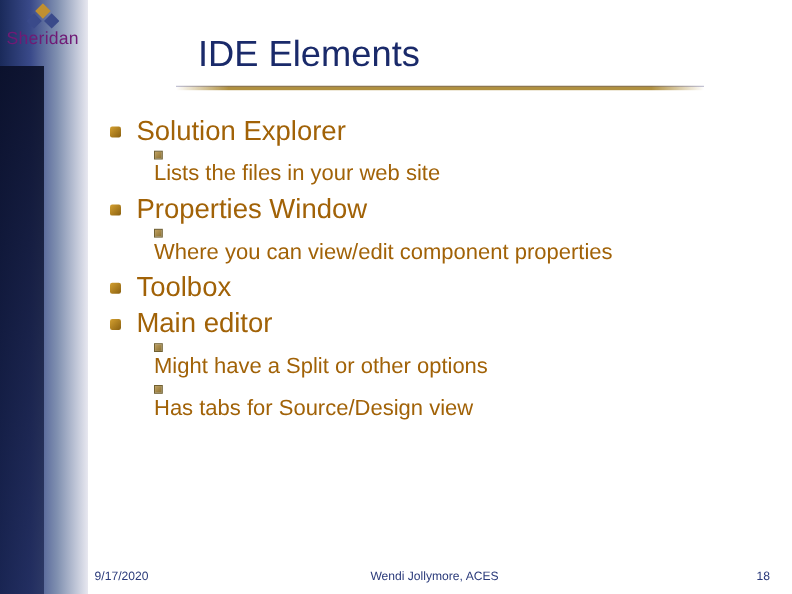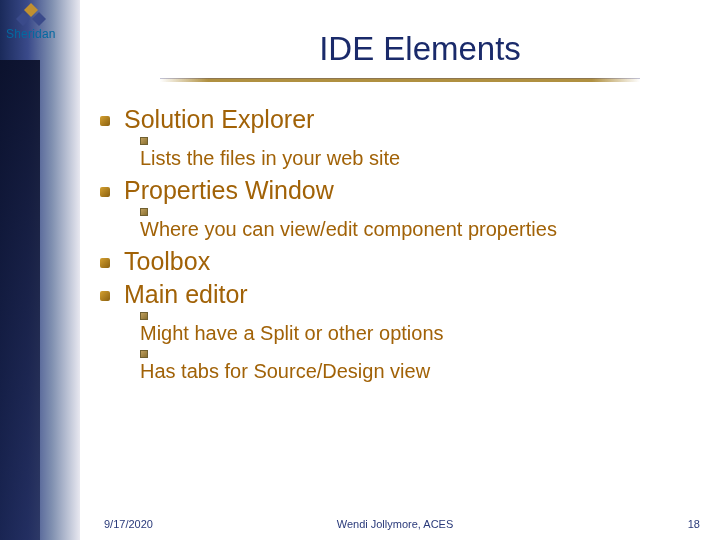--- a/index.html
+++ b/index.html
@@ -34,33 +34,33 @@
     display: flex;
     flex-direction: column;
     align-items: center;
   }
   .logo-icon {
     width: 30px;
     height: 26px;
     position: relative;
   }
   .logo-text {
-    font-size: 12px;
-    color: #0369a1;
+    font-size: 16px;
+    color: #701a75;
     font-weight: 500;
     font-family: Arial, sans-serif;
     letter-spacing: 0.2px;
     margin-top: -2px;
   }
   .title {
     position: absolute;
     top: 30px;
     left: 180px;
     width: 480px;
-    text-align: center;
+    text-align: left;
     font-size: 33px;
     color: #1a2a6a;
     font-weight: 400;
   }
   .title-underline {
     position: absolute;
     top: 78px;
     left: 160px;
     width: 480px;
     height: 4px;
@@ -115,21 +115,21 @@
     position: absolute;
     bottom: 10px;
     left: 80px;
     width: 630px;
     display: flex;
     justify-content: space-between;
     font-size: 11px;
     color: #2a3a7a;
     font-family: Arial, sans-serif;
   }
-  .footer-left { padding-left: 24px; }
+  .footer-left { padding-left: 6px; }
   .footer-center { position: absolute; left: 50%; transform: translateX(-50%); }
   .footer-right { padding-right: 10px; }
 </style>
 </head>
 <body>
 
 <div class="sidebar"></div>
 <div class="sidebar-dark"></div>
 
 <div class="logo">

